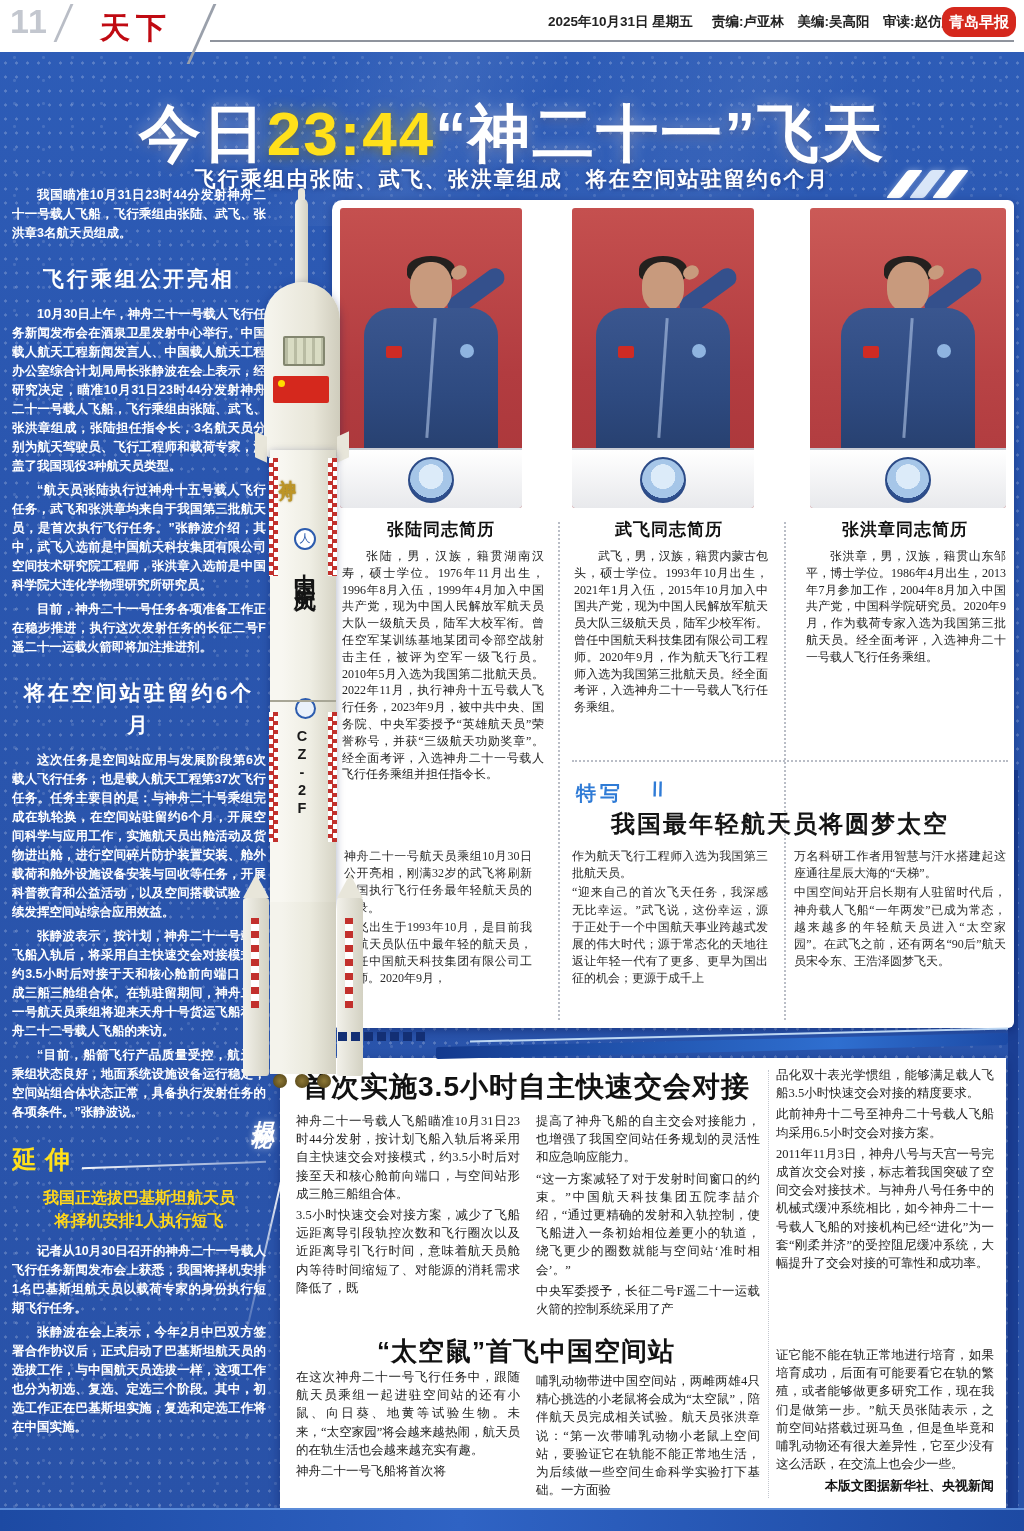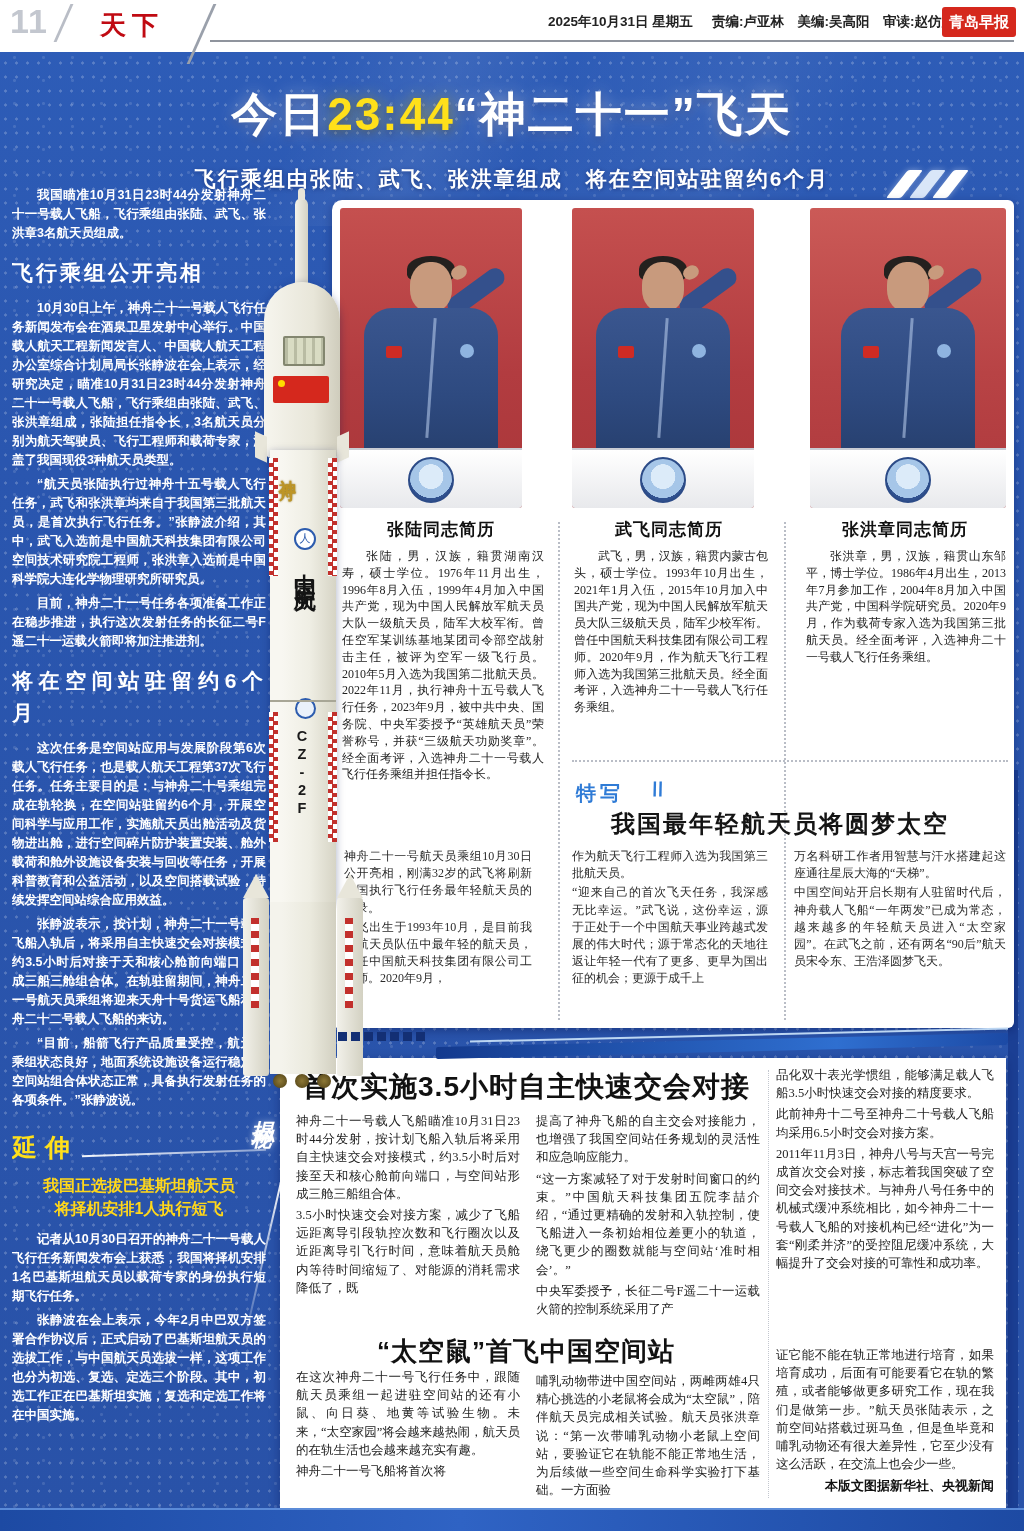--- a/index.html
+++ b/index.html
@@ -12,44 +12,44 @@
       linear-gradient(180deg,#2e5db8 0%,#2a56af 30%,#2952a8 100%);
     background-size:11px 14px, 29px 23px, 100% 100%;}
   .page::before{content:"";position:absolute;left:0;top:46px;width:1024px;height:180px;
     background:linear-gradient(115deg,transparent 30%,rgba(255,255,255,.07) 42%,transparent 52%,rgba(255,255,255,.05) 70%,transparent 80%);}
 
   
   .header{position:absolute;left:0;top:0;width:1024px;height:52px;background:#fff;z-index:10;}
   .page-num{position:absolute;left:10px;top:2px;font-size:34px;color:#c3c7cf;font-weight:bold;letter-spacing:1px;}
   .hslash{position:absolute;top:4px;width:3px;height:38px;background:#b9bdc6;transform:skewX(-24deg);}
   .hs1{left:62px;} .hs2{left:200px;height:60px;top:4px;background:#9aa0ab;}
-  .section-name{position:absolute;left:100px;top:8px;font-size:26px;color:#c00a12;font-weight:bold;letter-spacing:6px;}
+  .section-name{position:absolute;left:100px;top:8px;font-size:30px;color:#c00a12;font-weight:bold;letter-spacing:6px;}
   .header-rule{position:absolute;left:210px;top:40px;width:804px;height:2px;background:#8f949d;}
   .date-line{position:absolute;left:548px;top:13px;font-size:13.5px;color:#222;font-weight:bold;}
   .editor-line{position:absolute;left:712px;top:13px;font-size:13.5px;color:#222;font-weight:bold;}
-  .logo{position:absolute;right:8px;top:7px;width:74px;height:30px;background:#d5281d;border-radius:3px;
+  .logo{position:absolute;right:8px;top:7px;width:74px;height:30px;background:#d5281d;border-radius:12px;
         color:#fff;font-weight:bold;font-size:15px;display:flex;align-items:center;justify-content:center;letter-spacing:0;}
 
   
   .headline{position:absolute;left:0;top:58px;width:1024px;text-align:center;z-index:3;
-    font-weight:bold;font-size:46px;line-height:1.1;color:#fff;letter-spacing:2px;
+    font-weight:bold;font-size:62px;line-height:1.1;color:#fff;letter-spacing:2px;
     text-shadow:0 0 16px rgba(255,255,255,.45),0 3px 8px rgba(0,10,60,.35);}
   .headline .t-yellow{color:#ffe01a;text-shadow:0 0 16px rgba(255,224,26,.5),0 3px 8px rgba(0,10,60,.35);}
   .subtitle{position:absolute;left:0;top:144px;width:1024px;text-align:center;color:#fff;
     font-size:21px;font-weight:bold;letter-spacing:2px;text-shadow:0 1px 4px rgba(0,10,60,.4);}
 
   .chevrons{position:absolute;right:66px;top:170px;display:flex;gap:8px;z-index:4;}
   .chev{width:15px;height:28px;background:#fff;transform:skewX(-38deg);border-radius:2px;box-shadow:0 0 6px rgba(255,255,255,.4);}
   .chev.c2{background:#d9e6f8;} .chev.c3{background:#fff;}
 
   
   .left-col{position:absolute;left:12px;top:186px;width:254px;height:1342px;overflow:hidden;
     color:#fff;font-size:12.5px;line-height:1.52;text-align:justify;font-weight:bold;z-index:2;}
   .left-col .para{text-indent:2em;margin:0 0 5px;}
-  .lc-head{font-size:21px;font-weight:bold;letter-spacing:3px;margin:14px 0 10px;color:#fff;}
+  .lc-head{font-size:21px;font-weight:bold;text-align:center;letter-spacing:3px;margin:20px 0 10px;color:#fff;}
   .ext-row{margin:18px 0 8px;display:flex;align-items:center;}
   .ext-label{color:#ffe01a;font-size:25px;font-weight:bold;letter-spacing:8px;}
   .ext-line{flex:1;height:2px;background:linear-gradient(90deg,rgba(255,255,255,.95),rgba(255,255,255,.45));margin-left:4px;transform:translateY(6px) rotate(-2deg);}
   .ext-title{color:#ffd71a;font-size:16px;font-weight:bold;text-align:center;line-height:1.45;margin:2px 0 10px;}
 
   
   .rocket{position:absolute;left:243px;top:198px;width:120px;height:892px;z-index:6;}
   .r-esc{position:absolute;left:52px;top:0;width:13px;height:92px;background:linear-gradient(90deg,#f3f2ea,#d4d2c4);border-radius:7px 7px 0 0;}
   .r-esc::before{content:"";position:absolute;left:3px;top:-10px;width:7px;height:12px;background:#e8e6da;border-radius:4px 4px 0 0;}
   .r-shroud{position:absolute;left:21px;top:84px;width:76px;height:176px;border-radius:38px 38px 8px 8px;

